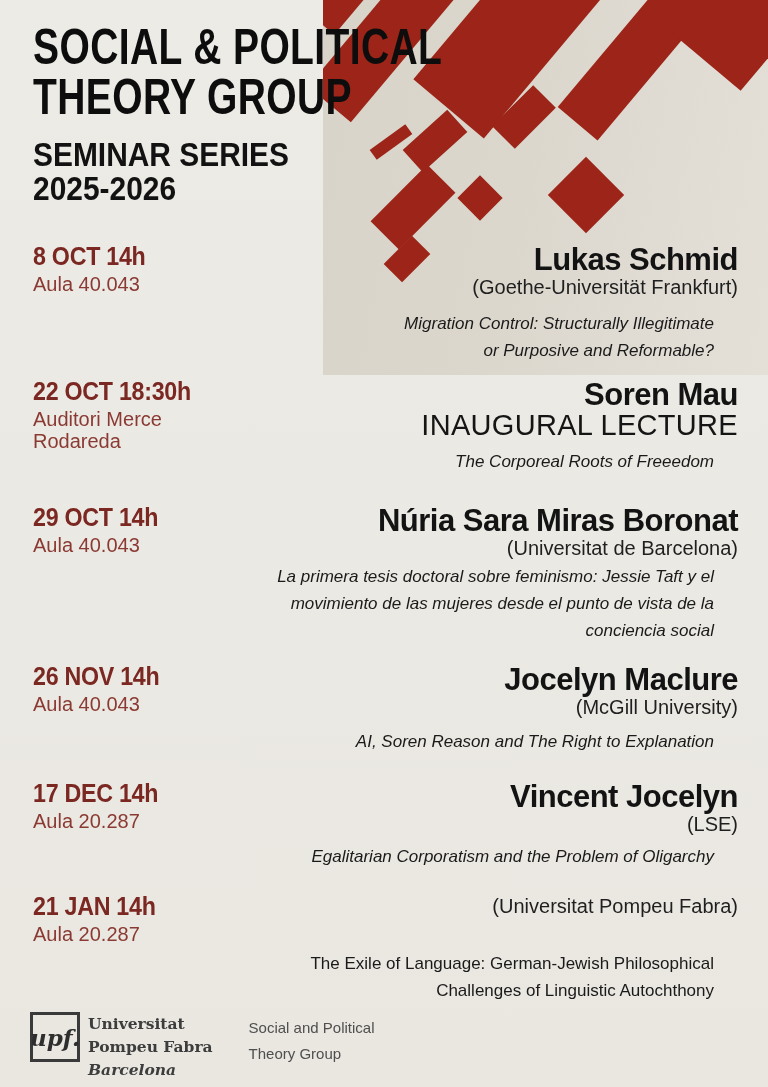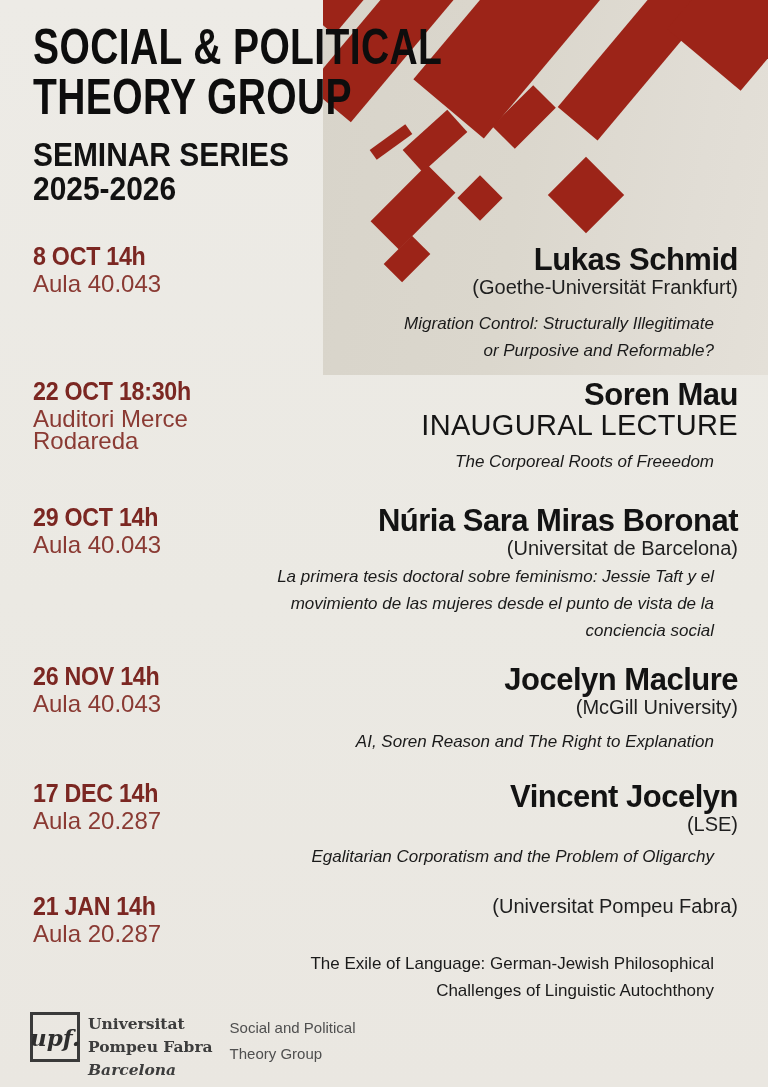--- a/index.html
+++ b/index.html
@@ -19,36 +19,36 @@
   .titleblock{position:absolute;left:33px;top:22px;z-index:5;}
   .title-lines{transform:scaleX(0.78);transform-origin:left top;}
   .t1{font-size:50px;line-height:50px;font-weight:bold;color:#0d0d0d;letter-spacing:0.5px;white-space:nowrap;}
   .subtitle{position:absolute;left:33px;top:137px;z-index:5;transform:scaleX(0.88);transform-origin:left top;}
   .t2{font-size:34px;line-height:34px;font-weight:bold;color:#121212;white-space:nowrap;}
   
   .event{position:absolute;left:0;width:768px;z-index:6;}
   .date-block{position:absolute;left:33px;top:0;}
   .date{color:#7b2722;font-weight:bold;font-size:25px;line-height:25px;letter-spacing:-0.3px;
         transform:scaleX(0.93);transform-origin:left top;white-space:nowrap;}
-  .loc{color:#8a3a33;font-size:24px;line-height:22px;margin-top:4px;white-space:pre-line;}
+  .loc{color:#8a3a33;font-size:20px;line-height:22px;margin-top:4px;white-space:pre-line;}
   .speaker-block{position:absolute;right:30px;top:0;text-align:right;}
   .speaker{font-weight:bold;font-size:31px;line-height:31px;color:#131313;letter-spacing:-0.5px;white-space:nowrap;}
   .affil{font-size:20px;line-height:25px;color:#1f1f1f;}
   .lecture-label{font-size:29px;line-height:31px;color:#151515;letter-spacing:0.3px;}
   .talk{position:absolute;right:54px;width:660px;text-align:right;font-style:italic;
         font-size:17px;line-height:27px;color:#1a1a1a;white-space:pre-line;}
   .talk.upright{font-style:normal;}
   
   .footer{position:absolute;left:30px;top:1012px;display:flex;align-items:flex-start;z-index:6;}
   .upf-box{width:44px;height:44px;border:3px solid #3a3a3a;display:flex;align-items:center;justify-content:center;
            font-family:"DejaVu Serif",serif;font-style:italic;font-weight:bold;font-size:23px;color:#2e2e2e;
            background:transparent;}
   .uni{margin-left:8px;font-family:"DejaVu Serif",serif;font-weight:bold;font-size:15.5px;line-height:23px;color:#3d3d3d;}
   .uni .barcelona{font-style:italic;}
-  .group{margin-left:17px;font-size:15px;line-height:26px;color:#4f4f4f;padding-top:3px;}
+  .group{margin-left:36px;font-size:15px;line-height:26px;color:#4f4f4f;padding-top:3px;}
 </style>
 </head>
 <body>
 
 <div class="hero-art">
   <div class="shape" style="left:-18px;top:-28px;width:74px;height:42px;transform:rotate(-50deg);"></div>
   <div class="shape" style="left:-32px;top:-6px;width:215px;height:56px;transform:rotate(-50deg);"></div>
   <div class="shape" style="left:72px;top:-52px;width:300px;height:92px;transform:rotate(-50deg);"></div>
   <div class="shape" style="left:210px;top:2px;width:250px;height:52px;transform:rotate(-50deg);"></div>
   <div class="shape" style="left:338px;top:-80px;width:240px;height:96px;transform:rotate(-50deg);"></div>

